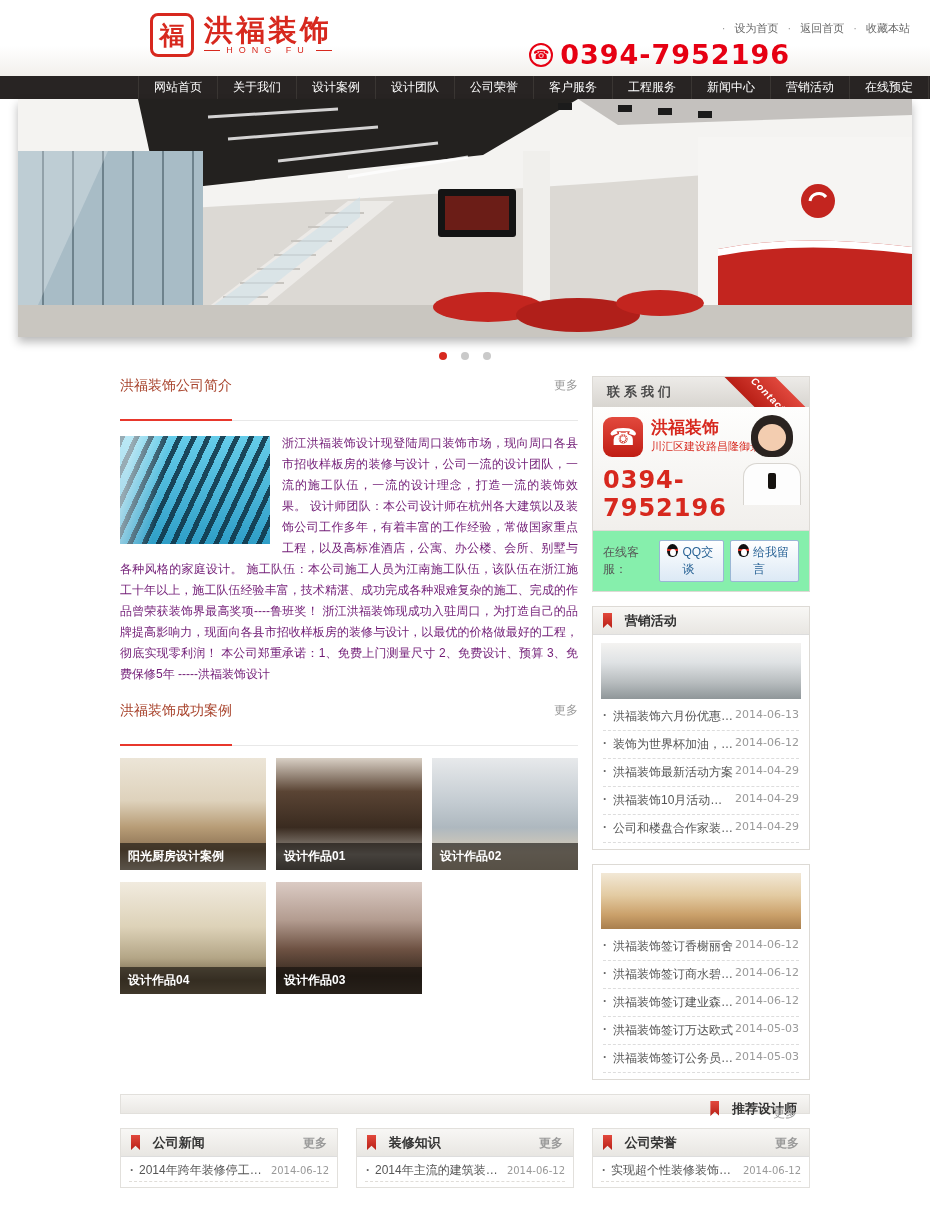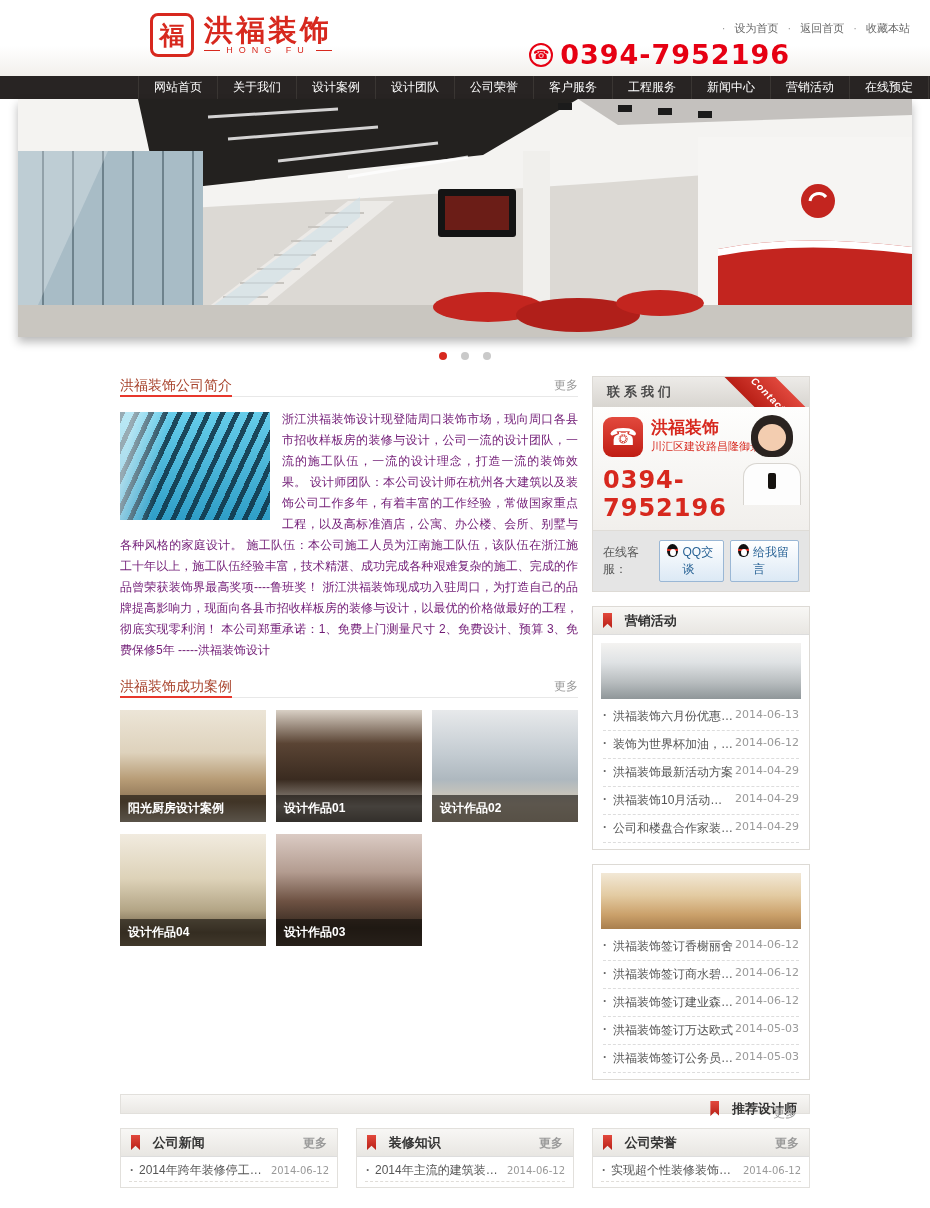--- a/index.html
+++ b/index.html
@@ -35,21 +35,21 @@
   .dots span { display:inline-block; width:8px; height:8px; border-radius:50%; background:#c9c9c9; margin:0 5px; cursor:pointer; }
   .dots span.on { background:#d7281e; }
 
   
   .content { width:690px; margin:8px auto 0; }
   .cols { overflow:hidden; }
   .col-main { float:left; width:458px; }
   .col-side { float:right; width:218px; }
 
   .sec-head { border-bottom:1px solid #e8e8e8; position:relative; margin-bottom:12px; }
-  .sec-title { display:inline-block; color:#a8432c; font-size:14px; padding-bottom:0; border-bottom:2px solid #e8372c; margin-bottom:-1px; }
+  .sec-title { display:inline-block; color:#a8432c; font-size:14px; padding-bottom:24px; border-bottom:2px solid #e8372c; margin-bottom:-1px; }
   .sec-more { position:absolute; right:0; top:1px; font-size:12px; color:#999; text-decoration:none; cursor:pointer; }
 
   .intro-img { float:left; width:150px; height:108px; margin:3px 12px 4px 0;
     background-image:linear-gradient(100deg, rgba(255,255,255,.55) 0 8%, rgba(255,255,255,0) 30%),
       repeating-linear-gradient(115deg, rgba(14,48,66,.85) 0 5px, rgba(14,48,66,0) 5px 13px),
       linear-gradient(#66cdea,#2f9ec7); }
   .intro-text { font-size:12px; color:#701a75; line-height:21px; text-align:justify; }
 
   .cases { overflow:hidden; margin-top:8px; }
   .case { position:relative; float:left; width:146px; height:112px; margin:0 10px 12px 0; cursor:pointer; overflow:hidden; }
@@ -69,21 +69,21 @@
   .contact-body { position:relative; padding:10px 10px 8px; background:linear-gradient(#fefefd,#f1efec); min-height:96px; }
   .phone-sq { float:left; width:40px; height:40px; background:linear-gradient(#e2493d,#c01d14); border-radius:9px; color:#fff; font-size:23px; line-height:40px; text-align:center; margin-right:8px; }
   .contact-name { color:#d7281e; font-size:17px; font-weight:bold; line-height:22px; }
   .contact-addr { color:#d7281e; font-size:11px; line-height:15px; }
   .contact-num { clear:left; color:#d7281e; font-size:24px; font-weight:bold; letter-spacing:1px; padding-top:9px; font-family:"DejaVu Sans",sans-serif; }
   .cs-person { position:absolute; right:6px; top:8px; width:62px; height:90px; }
   .cs-hair { position:absolute; top:0; left:10px; width:42px; height:42px; background:#2a2320; border-radius:50% 50% 42% 42%; }
   .cs-face { position:absolute; top:9px; left:17px; width:28px; height:27px; background:#f3cdb0; border-radius:50%; }
   .cs-body { position:absolute; bottom:0; left:2px; width:58px; height:42px; background:#fdfdfd; border:1px solid #d8d5d0; border-bottom:none; border-radius:14px 14px 0 0; }
   .cs-tie { position:absolute; bottom:16px; left:27px; width:8px; height:16px; background:#15120f; border-radius:2px; }
-  .cs-row { border-top:1px solid #dfdcd7; padding:9px 10px; font-size:12px; color:#555; display:flex; align-items:center; gap:6px; background:#e5e5e5; }
+  .cs-row { border-top:1px solid #dfdcd7; padding:9px 10px; font-size:12px; color:#555; display:flex; align-items:center; gap:6px; background:#86efac; }
   .qq-btn { display:inline-flex; align-items:flex-start; gap:4px; border:1px solid #9ab7d5; background:linear-gradient(#ffffff,#dce9f5); color:#2a6496; font-size:12px; padding:3px 7px; border-radius:2px; cursor:pointer; }
   .penguin { width:11px; height:13px; background:#111; border-radius:50% 50% 46% 46%; position:relative; flex:none; }
   .penguin:after { content:""; position:absolute; bottom:1px; left:2.5px; width:6px; height:7px; background:#fff; border-radius:50%; }
   .penguin:before { content:""; position:absolute; top:5px; left:0; right:0; height:2px; background:#d7281e; }
 
   .box-head { height:28px; line-height:28px; background:linear-gradient(#f8f7f5,#e8e6e2); border-bottom:1px solid #ddd; padding:0 10px; font-size:13px; font-weight:bold; color:#333; position:relative; }
   .bm-icon { display:inline-block; width:9px; height:15px; background:linear-gradient(#e2493d,#b81f16); vertical-align:-3px; margin-right:9px; clip-path:polygon(0 0,100% 0,100% 100%,50% 72%,0 100%); }
   .box-head .sec-more { top:0; right:10px; }
   .box-img { margin:8px 8px 2px; height:56px; }
   .img-office { background:linear-gradient(180deg,#f4f3f1 0%,#dfe2e4 35%,#b8bdbf 70%,#8f9699 100%); }

